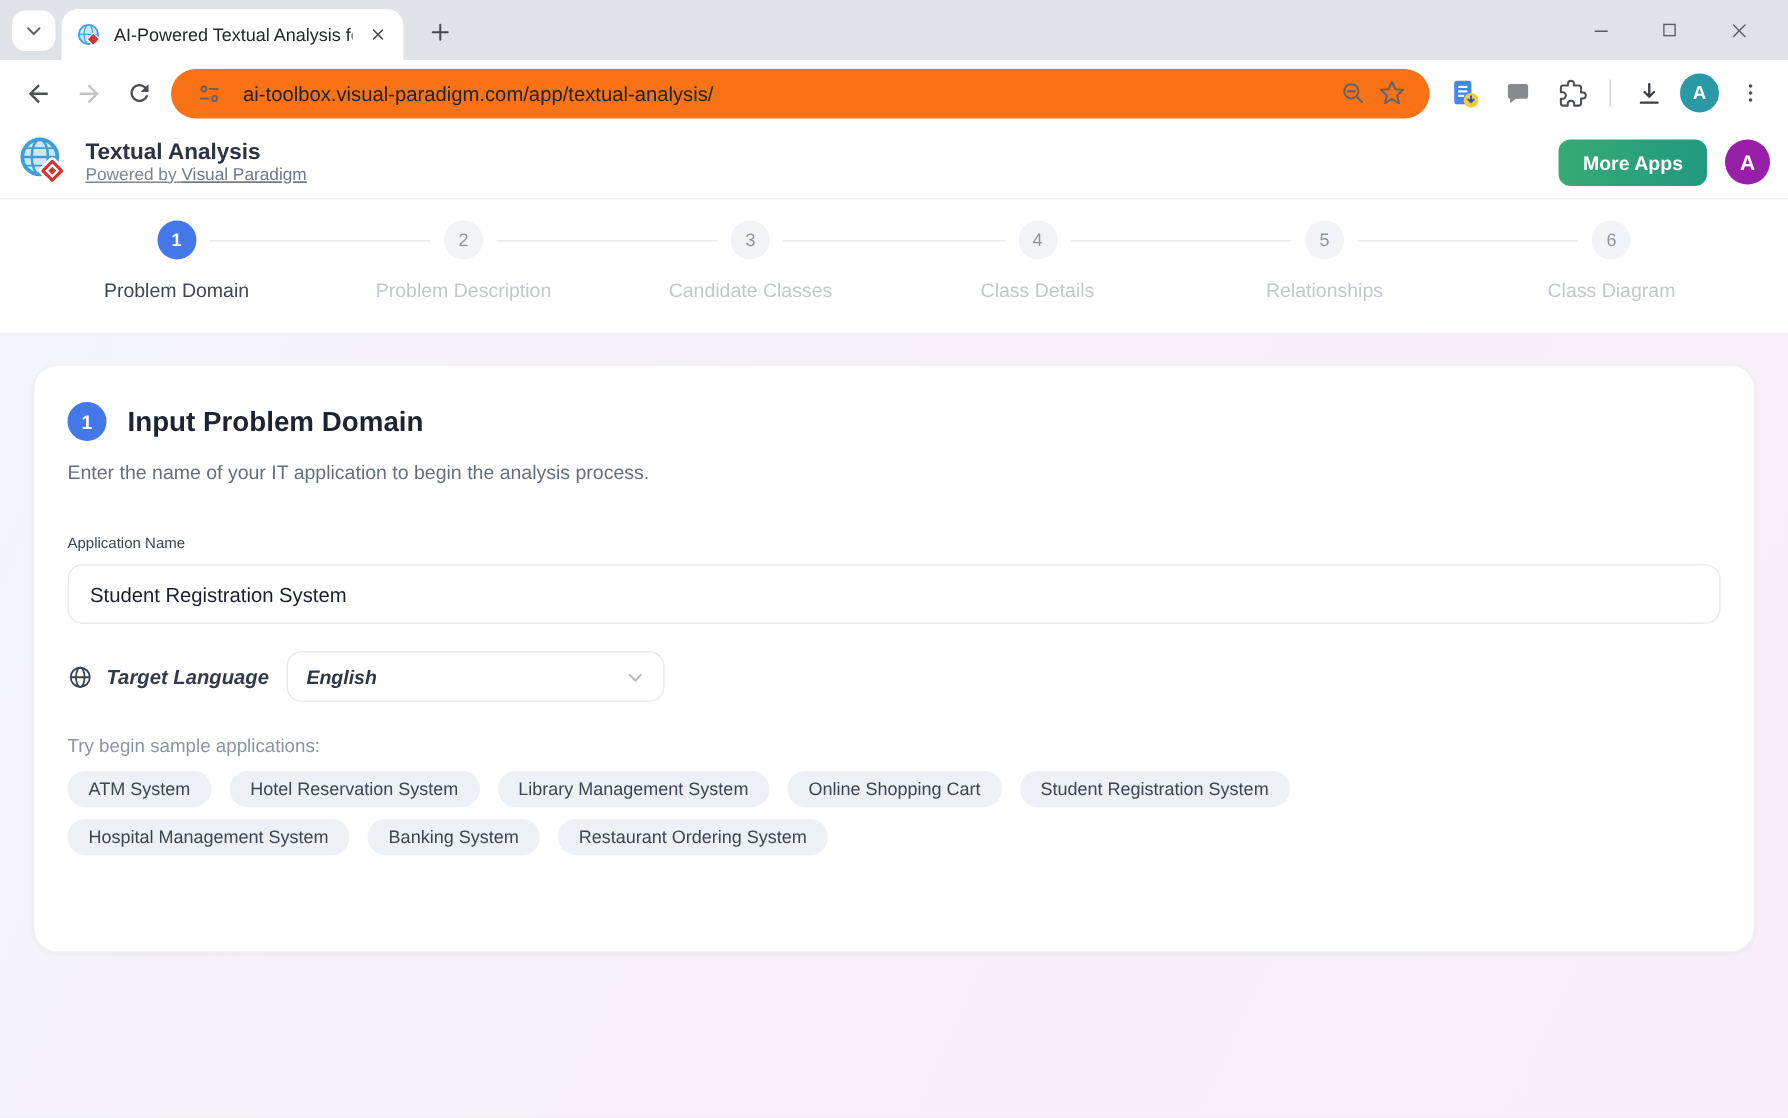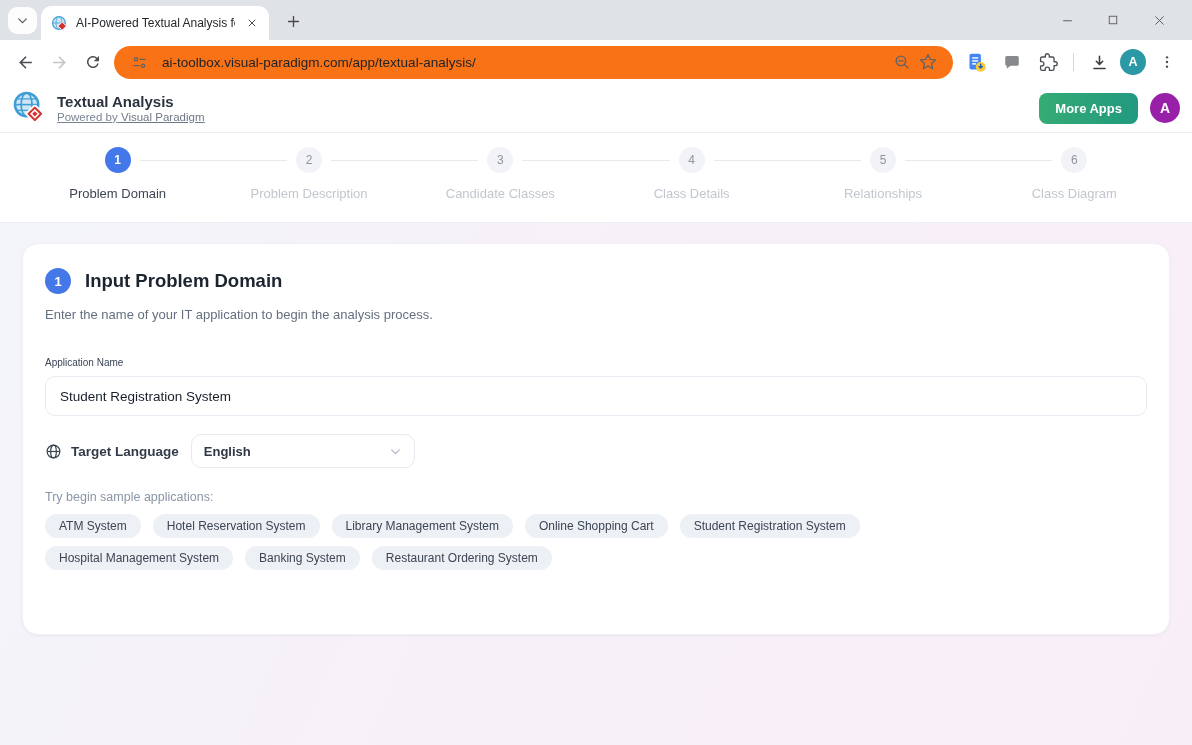--- a/index.html
+++ b/index.html
@@ -61,23 +61,23 @@
   .card-head { display:flex; align-items:center; gap:14px; }
   .num-badge { width:26px; height:26px; border-radius:50%; background:#4478e9; color:#fff; font-size:13px;
     font-weight:700; display:flex; align-items:center; justify-content:center; flex:none; }
   .card-title { font-size:18.5px; font-weight:600; color:#1c2430; }
   .card-sub { margin-top:13px; font-size:13px; color:#64707f; }
 
   .field-label { margin-top:35px; font-size:10px; font-weight:500; color:#3a4454; }
   .app-input { margin-top:8px; width:100%; height:40px; border:1px solid #e7eaf0; border-radius:10px;
     padding:0 14px; font-size:13.5px; color:#18202c; font-family:inherit; outline:none; background:#fff; }
 
-  .lang-row { margin-top:18px; display:flex; align-items:center; gap:9px; }
+  .lang-row { margin-top:18px; display:flex; align-items:center; gap:9px;font-style:italic; }
   .lang-label { font-size:13.5px; font-weight:600; color:#323b49; }
-  .lang-select { width:224px; height:34px; border:1px solid #e7eaf0; border-radius:10px; display:flex;
+  .lang-select { width:252px; height:34px; border:1px solid #e7eaf0; border-radius:10px; display:flex;
     align-items:center; padding:0 12px; margin-left:3px; cursor:pointer; }
   .lang-value { flex:1; font-size:13px; font-weight:600; color:#2e3743; }
 
   .samples-label { margin-top:22px; font-size:12.5px; color:#8a95a5; }
   .chips { margin-top:10px; display:flex; flex-wrap:wrap; gap:8px 12px; max-width:1000px; }
   .chip { background:#edf0f4; border-radius:999px; padding:5px 14px; font-size:12px; color:#3c4554; cursor:pointer; }
 
   .generate-btn { margin-top:23px; display:inline-block; background:linear-gradient(90deg,#4461e9,#7b2be9);
     color:#fff; border:none; border-radius:8px; padding:8px 21px; font-size:13px; font-weight:700;
     font-family:inherit; cursor:pointer; }

